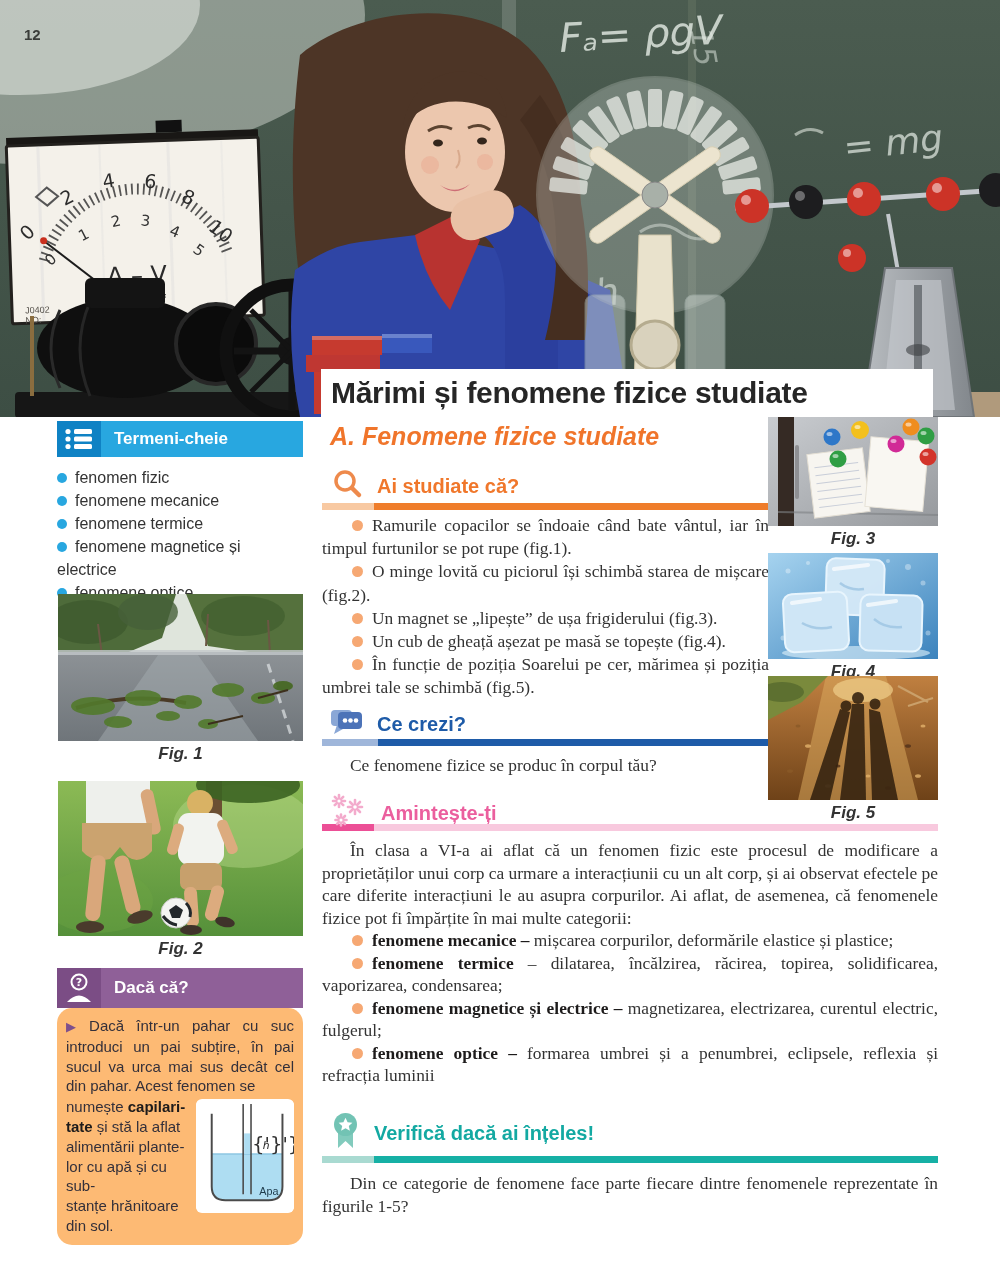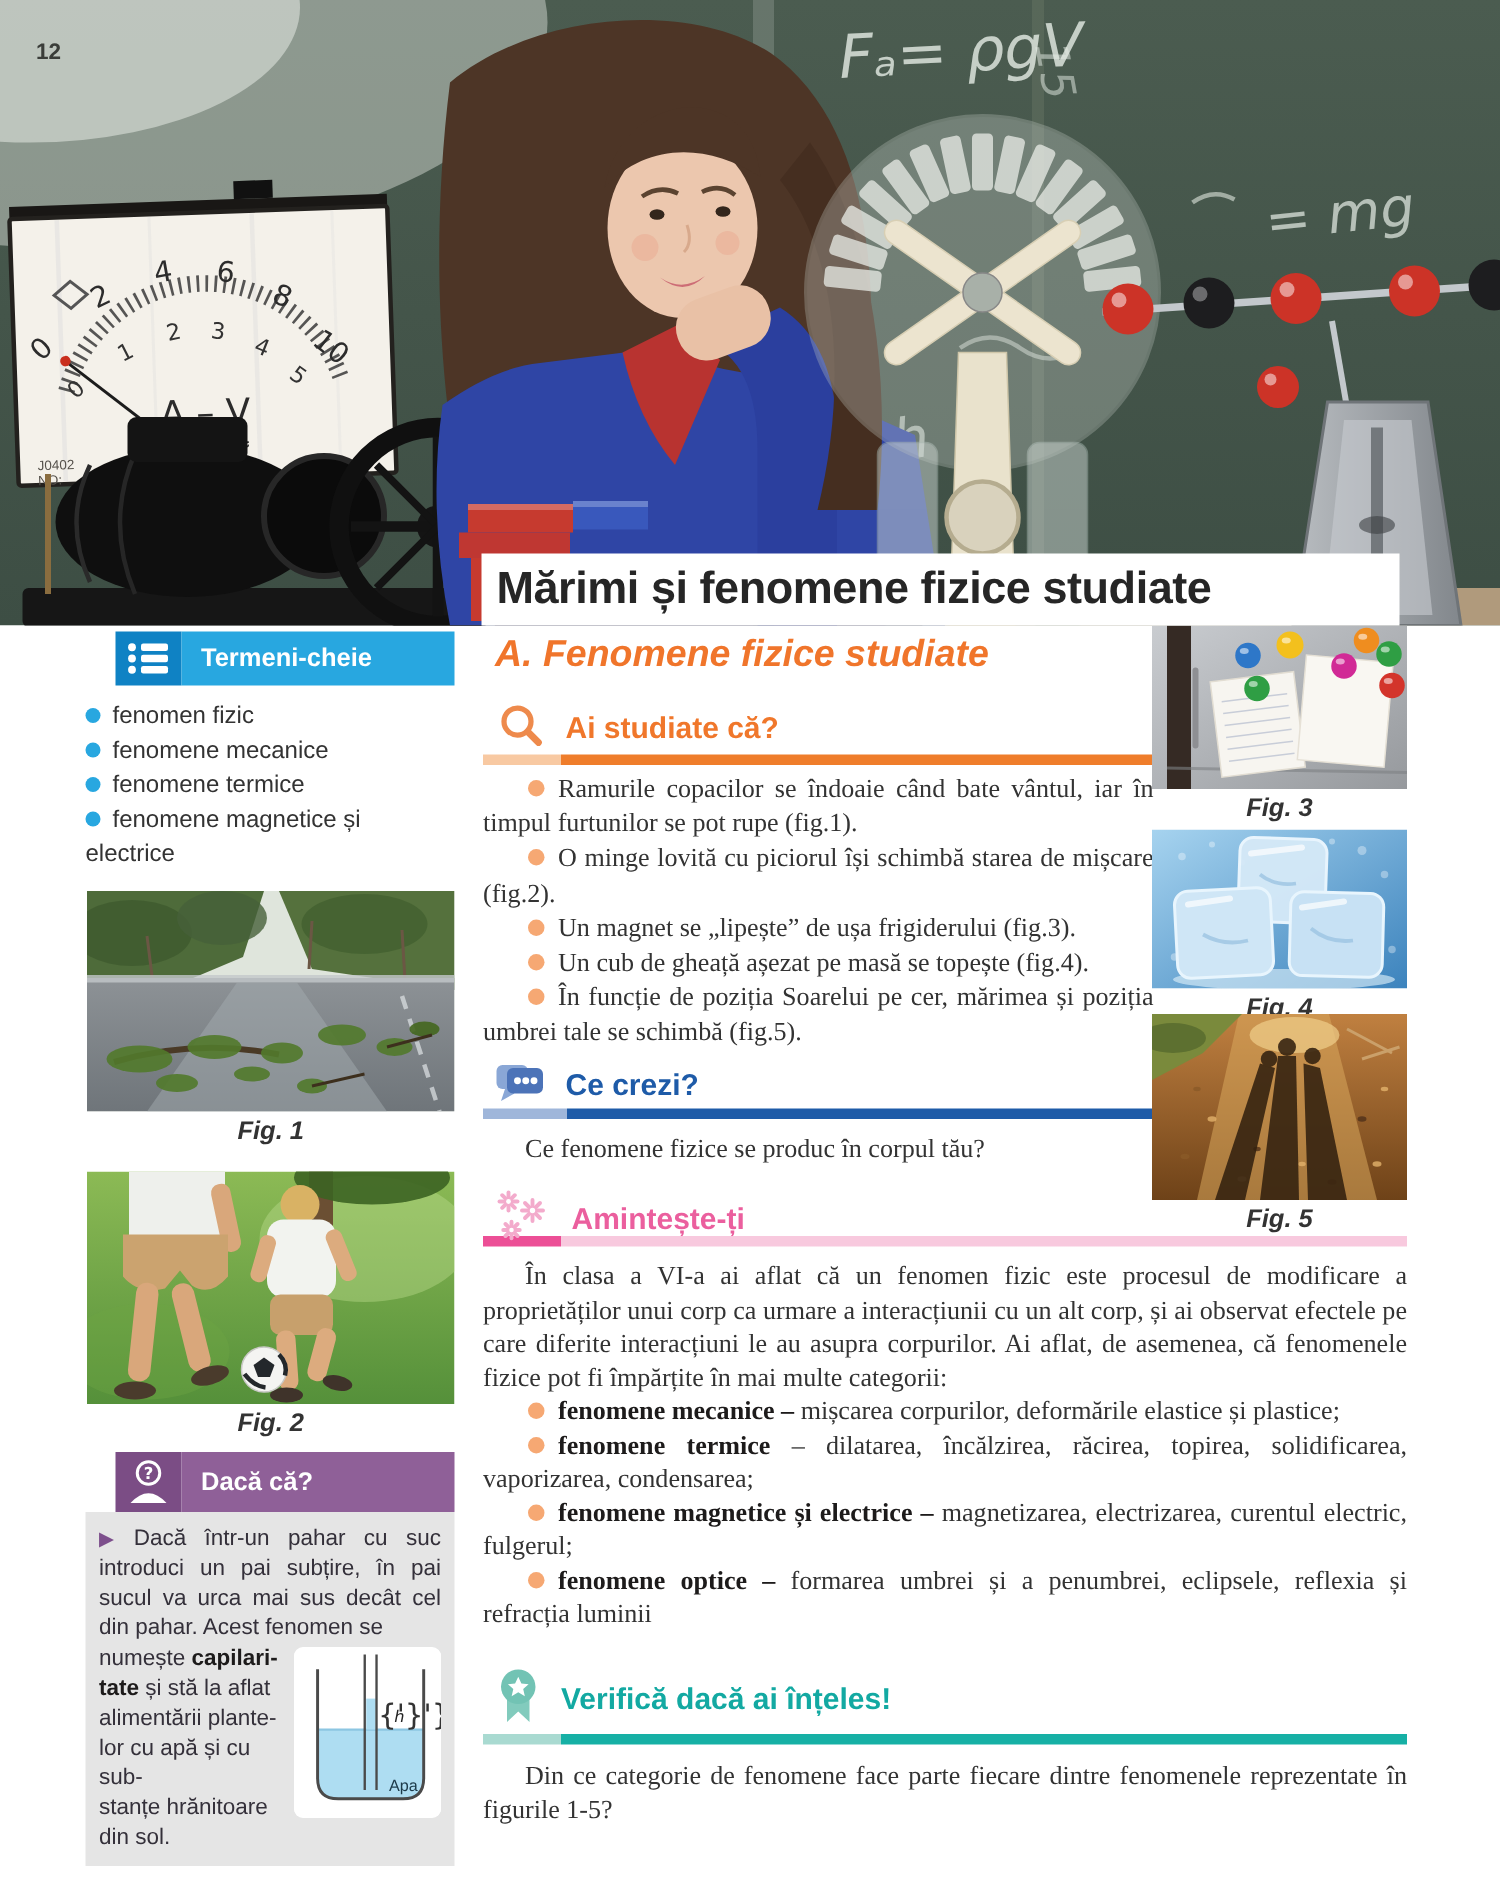--- a/index.html
+++ b/index.html
@@ -39,32 +39,32 @@
   figure{margin:0;position:absolute;z-index:2;}
   .figcap{display:block;text-align:center;font-style:italic;font-weight:700;font-size:17px;color:#333;margin-top:3px;}
   .fig3{left:768px;top:417px;width:170px;}
   .fig4{left:768px;top:553px;width:170px;}
   .fig5{left:768px;top:676px;width:170px;}
   .fig1{left:58px;top:594px;width:245px;}
   .fig2{left:58px;top:781px;width:245px;}
   figure svg{display:block;}
   
   .kt-box{position:absolute;left:57px;top:421px;width:246px;}
-  .side-head{display:flex;height:36px;margin-left:20px;}
+  .side-head{display:flex;height:36px;}
   .side-head .ic{width:44px;display:flex;align-items:center;justify-content:center;}
   .side-head .hd{flex:1;display:flex;align-items:center;padding-left:13px;color:#fff;font-size:17px;font-weight:700;}
   .kt-box .ic{background:#0f82c4;} .kt-box .hd{background:#28a7e0;}
   .kt-list{margin-top:9px;}
   .kt-list p{margin:0;font-size:16px;line-height:23px;color:#333;text-indent:0;}
   .kt-list .dot{width:10px;height:10px;background:#28a7e0;margin-right:8px;}
   
   .know-box{position:absolute;left:57px;top:968px;width:246px;z-index:1;}
   .know-box .side-head{height:40px;}
   .know-box .ic{background:#7b4d85;} .know-box .hd{background:#8f6098;}
-  .know-body{background:#e5e5e5;padding:8px 9px 9px;color:#34303a;}
+  .know-body{background:#fdba74;padding:8px 9px 9px;color:#34303a;border-radius:15px;}
   .know-body .intro{margin:0;font-size:15px;line-height:19.8px;text-align:justify;}
   .arrow{color:#7d4f8c;font-size:13px;margin-right:5px;}
   .know-wrap{display:flex;gap:4px;margin-top:1px;}
   .know-lines{width:128px;font-size:15px;line-height:19.8px;}
   .capillary{background:#fff;border-radius:6px;margin-top:2px;}
 </style>
 </head>
 <body>
 
 <div class="page">
@@ -262,20 +262,21 @@
             <rect x="10" y="17" width="18" height="5" rx="1.5" fill="#fff"></rect>
         </svg>
       </span>
       <span class="hd">Termeni-cheie</span>
     </div>
     <div class="kt-list">
         <p class="term"><span class="dot"></span><span>fenomen fizic</span></p>
         <p class="term"><span class="dot"></span><span>fenomene mecanice</span></p>
         <p class="term"><span class="dot"></span><span>fenomene termice</span></p>
         <p class="term"><span class="dot"></span><span>fenomene magnetice și electrice</span></p>
+        <p class="term"><span class="dot"></span><span>fenomene optice</span></p>
       </div>
   </div>
 
   <figure class="fig1">
     <svg width="245" height="147" viewBox="0 0 245 147">
       <defs>
           <linearGradient id="f1r" x1="0" y1="0" x2="0" y2="1">
             <stop offset="0" stop-color="#8d9296"></stop>
             <stop offset="1" stop-color="#6f757a"></stop>
           </linearGradient>

